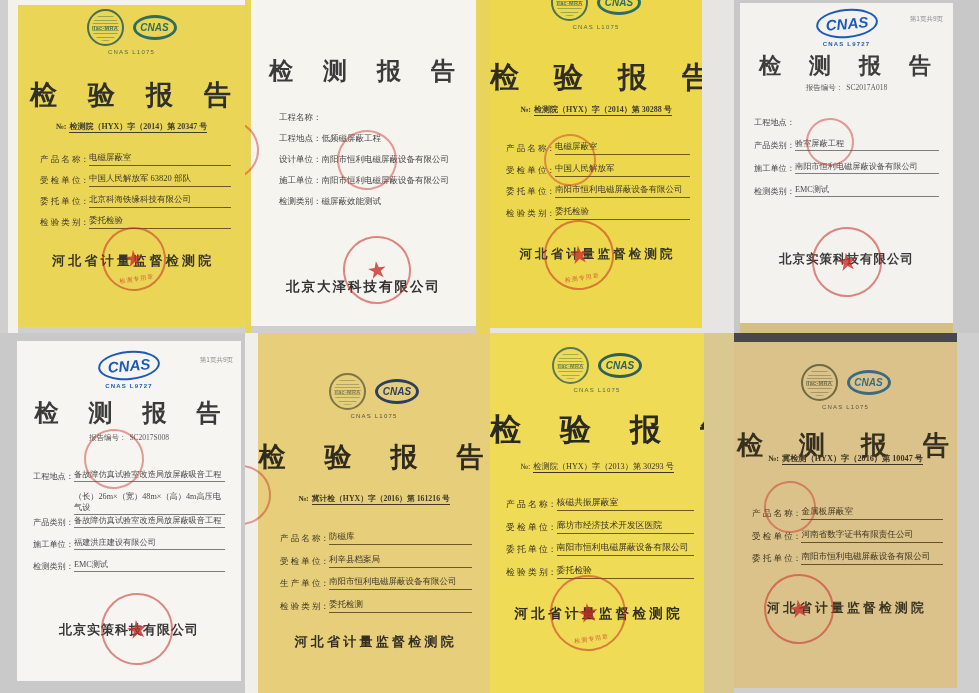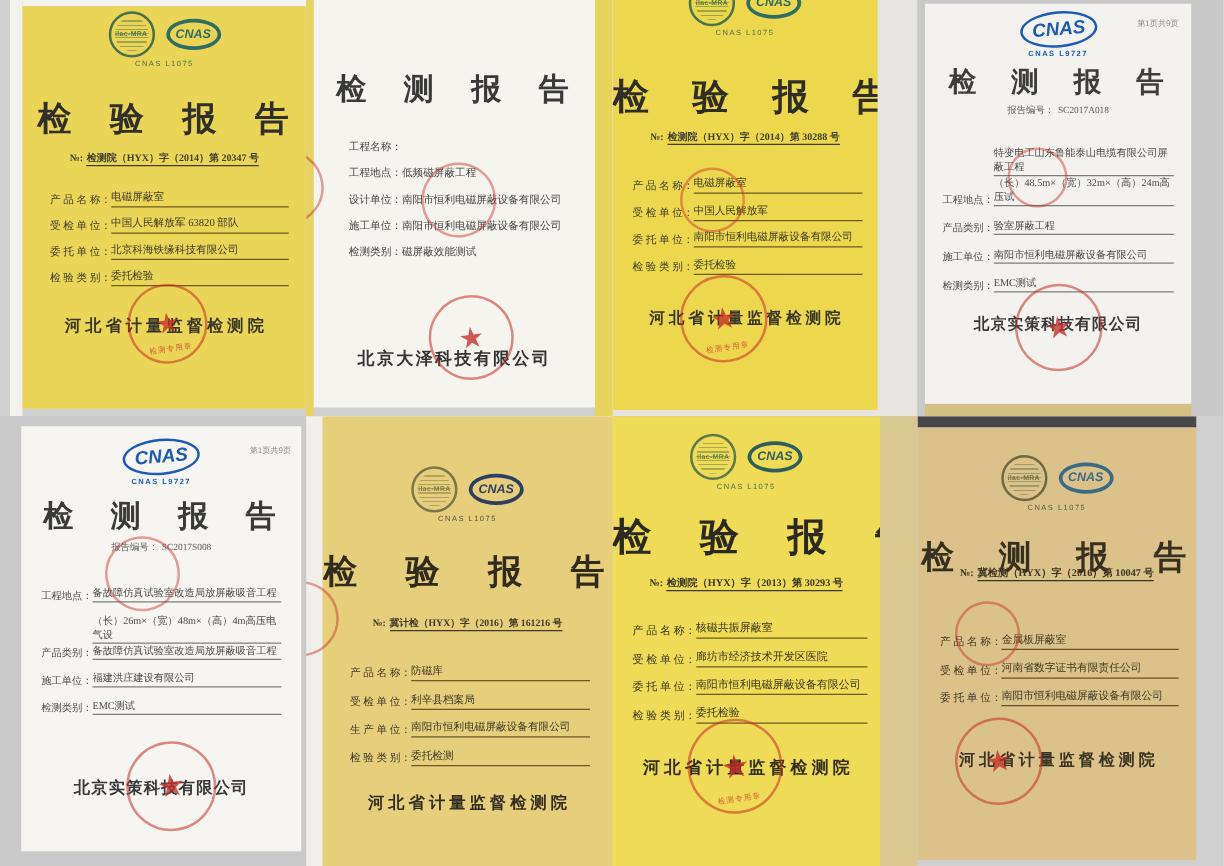--- a/index.html
+++ b/index.html
@@ -138,21 +138,21 @@
   .c6 .footer{top:300px;font-size:13px;color:#332f20;}
   .c6 .edge.e-l{left:-34px;top:132px;width:56px;height:56px;}
 
   
   .c7{background:#d9c88f;}
   .c7 .sheet{left:0;top:0;right:30px;bottom:0;background:#efdb55;--ink:#3a3522;--line:rgba(85,68,25,.85);color:#3a3522;}
   .c7 .logos{top:14px;color:#5c7a4f;}
   .c7 .cnas-oval{color:#2e5f5c;}
   .c7 .logo-cap{color:#4c6b50;}
   .c7 .title{top:76px;font-size:31px;letter-spacing:4px;color:#2b2a20;}
-  .c7 .number{top:128px;font-size:8.2px;font-weight:bold;color:#3c3725;}
+  .c7 .number{top:128px;font-size:8.2px;font-weight:normal;color:#3c3725;}
   .c7 .fields{top:164px;left:16px;right:10px;font-size:8.8px;}
   .c7 .frow{margin-bottom:8.5px;}
   .c7 .footer{top:272px;font-size:13.5px;color:#332f20;}
   .c7 .stamp{left:60px;top:242px;width:72px;height:72px;}
   .c7 .stamp .star{font-size:26px;}
 
   
   .c8{background:#cfcfcf;}
   .c8 .s1{top:0;left:0;right:22px;height:9px;background:#484848;}
   .c8 .sheet{left:0;top:9px;right:22px;bottom:5px;background:#dbc28a;--ink:#3e3722;--line:rgba(80,62,22,.85);color:#3e3722;}
@@ -328,24 +328,20 @@
             </span>
           </div>
           <div class="logo-cap blue">CNAS L9727</div>
         </div>
         <div class="pagelabel">第1页共9页</div>
         <div class="title">检　测　报　告</div>
         <div class="number"><span class="npre">报告编号：</span><span class="nval">SC2017A018</span></div>
         <div class="fields">
           <div class="frow">
             <span class="flabel">工程地点：</span>
-            <span class="fval">
-              <span class="line u">特变电工山东鲁能泰山电缆有限公司屏蔽工程</span>
-              <span class="line u">（长）48.5m×（宽）32m×（高）24m高压试</span>
-            </span>
           </div>
           <div class="frow">
             <span class="flabel">产品类别：</span>
             <span class="fval">
               <span class="line u">验室屏蔽工程</span>
             </span>
           </div>
           <div class="frow">
             <span class="flabel">施工单位：</span>
             <span class="fval">

